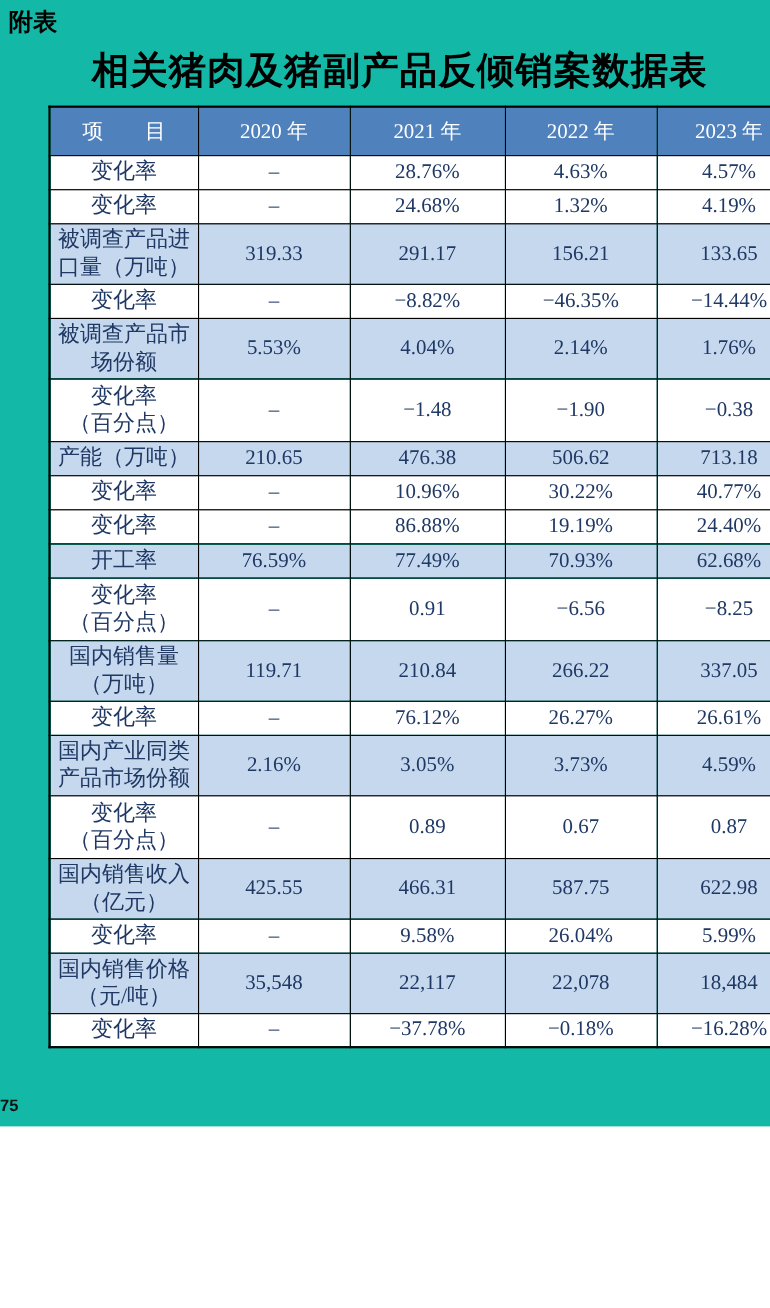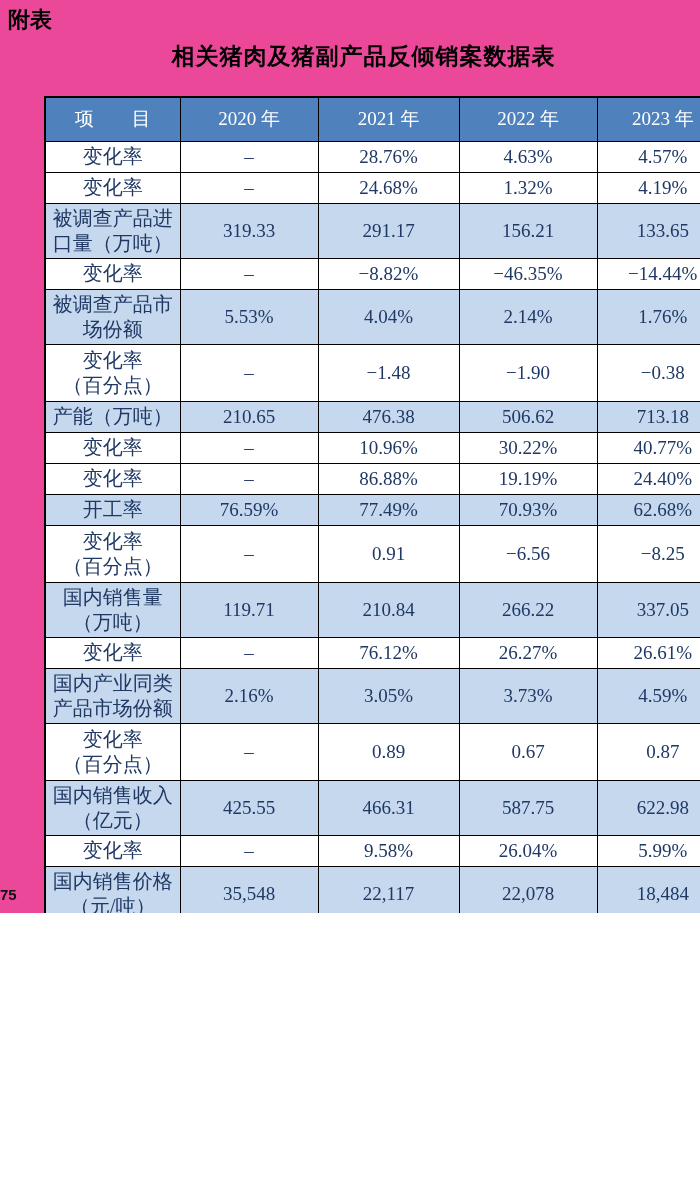--- a/index.html
+++ b/index.html
@@ -5,31 +5,31 @@
   :root{
     --header-bg:#4f81bd;
     --header-text:#ffffff;
     --row-bg:#c5d8ee;
     --cell-text:#1f3864;
     --border-color:#000000;
   }
   *{margin:0;padding:0;box-sizing:border-box;}
   html,body{background:#ffffff;}
   body{width:700px;height:1189px;position:relative;font-family:"Liberation Serif","DejaVu Serif",serif;}
-  .page{width:700px;height:913px;position:relative;background:#ec4899;overflow:hidden;}
+  .page{width:700px;height:1024px;position:relative;background:#14b8a6;overflow:hidden;}
   .appendix-tag{
     position:absolute;left:8px;top:5px;
     font-family:"Liberation Sans","DejaVu Sans",sans-serif;
     font-weight:700;font-size:22px;color:#000;
   }
   .doc-title{
     position:absolute;left:0;right:0;top:41px;
     text-align:center;
     font-family:"Liberation Sans","DejaVu Sans",sans-serif;
-    font-weight:700;font-size:23px;color:#000;letter-spacing:1px;padding-left:27px;
+    font-weight:700;font-size:34px;color:#000;letter-spacing:1px;padding-left:27px;
   }
   table.data-table{
     position:absolute;left:8px;top:96px;
     width:684px;
     border-collapse:collapse;
     border:2.5px solid var(--border-color);
     table-layout:fixed;
     margin-left:36px;
   }
   .data-table th,.data-table td{

